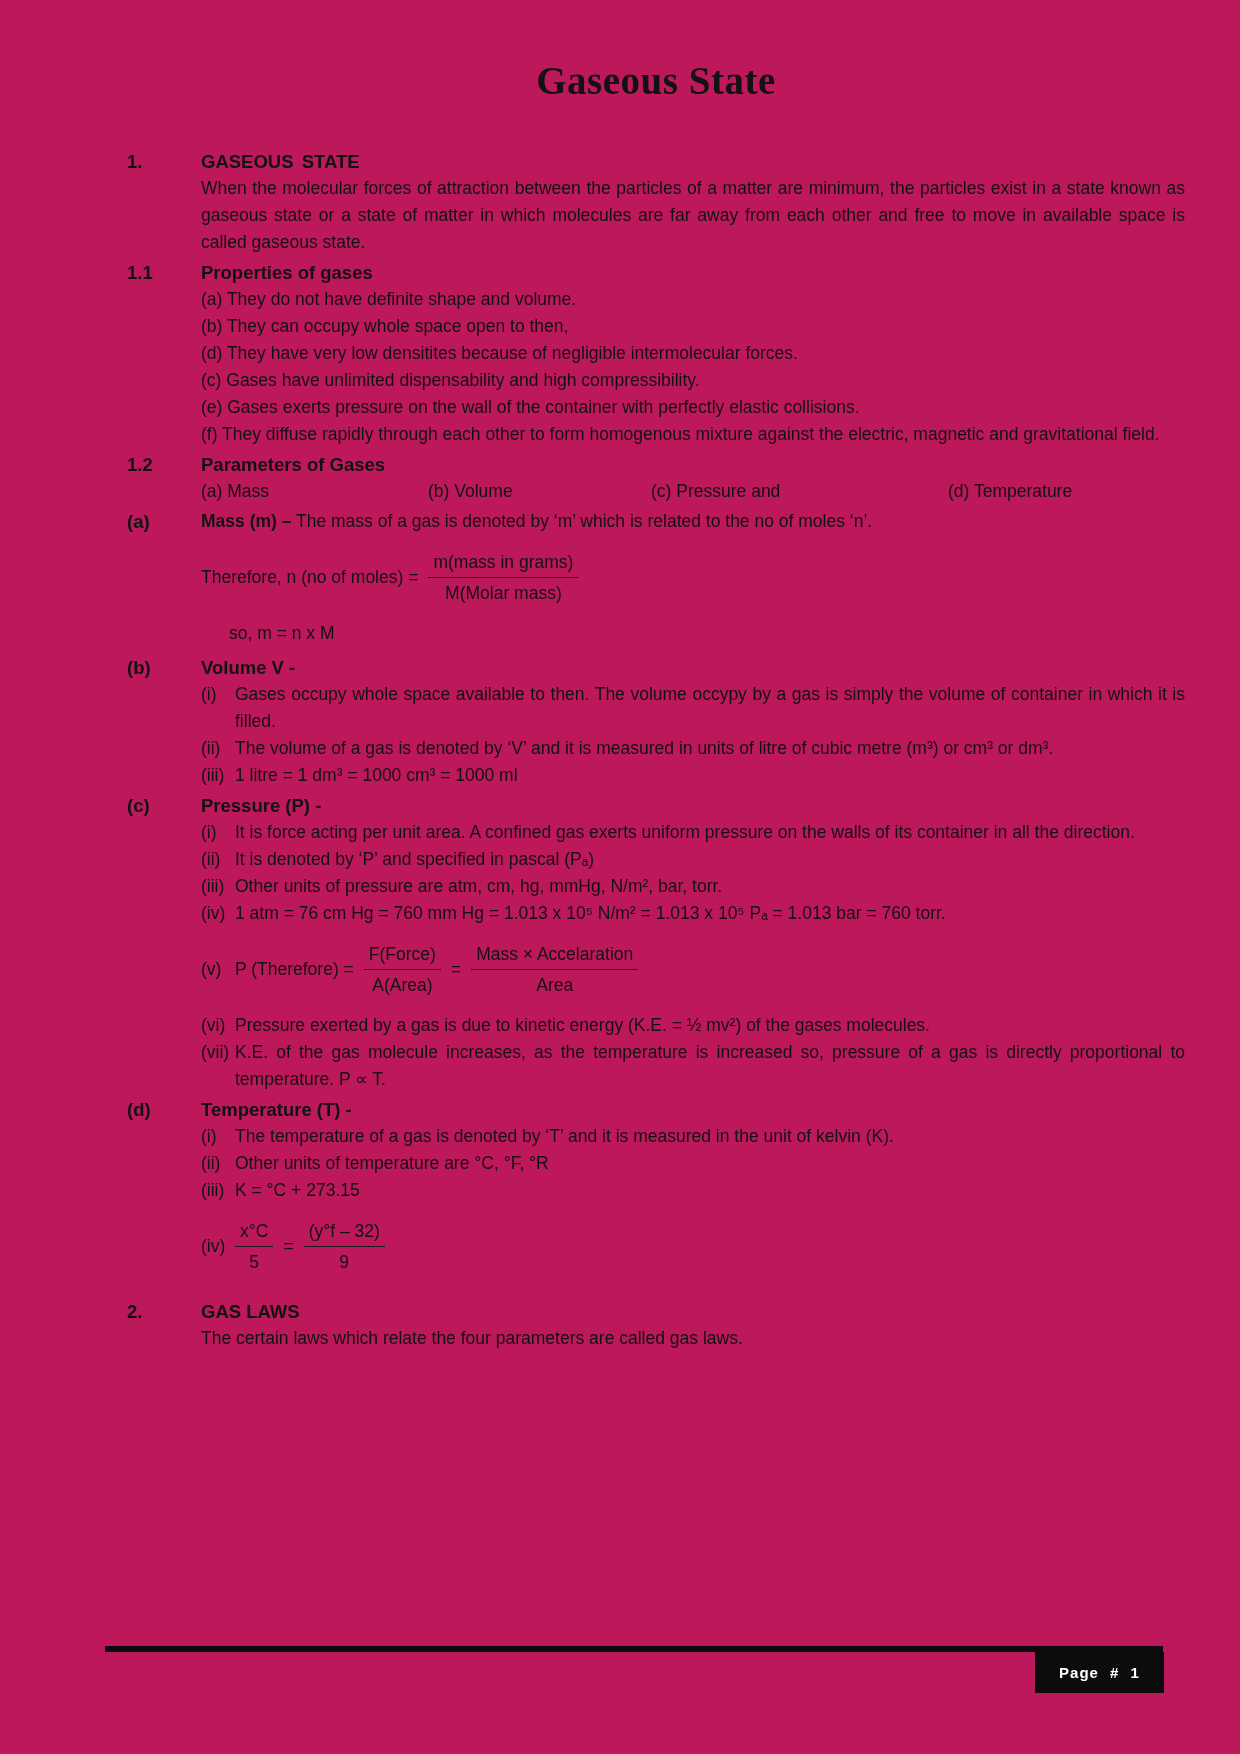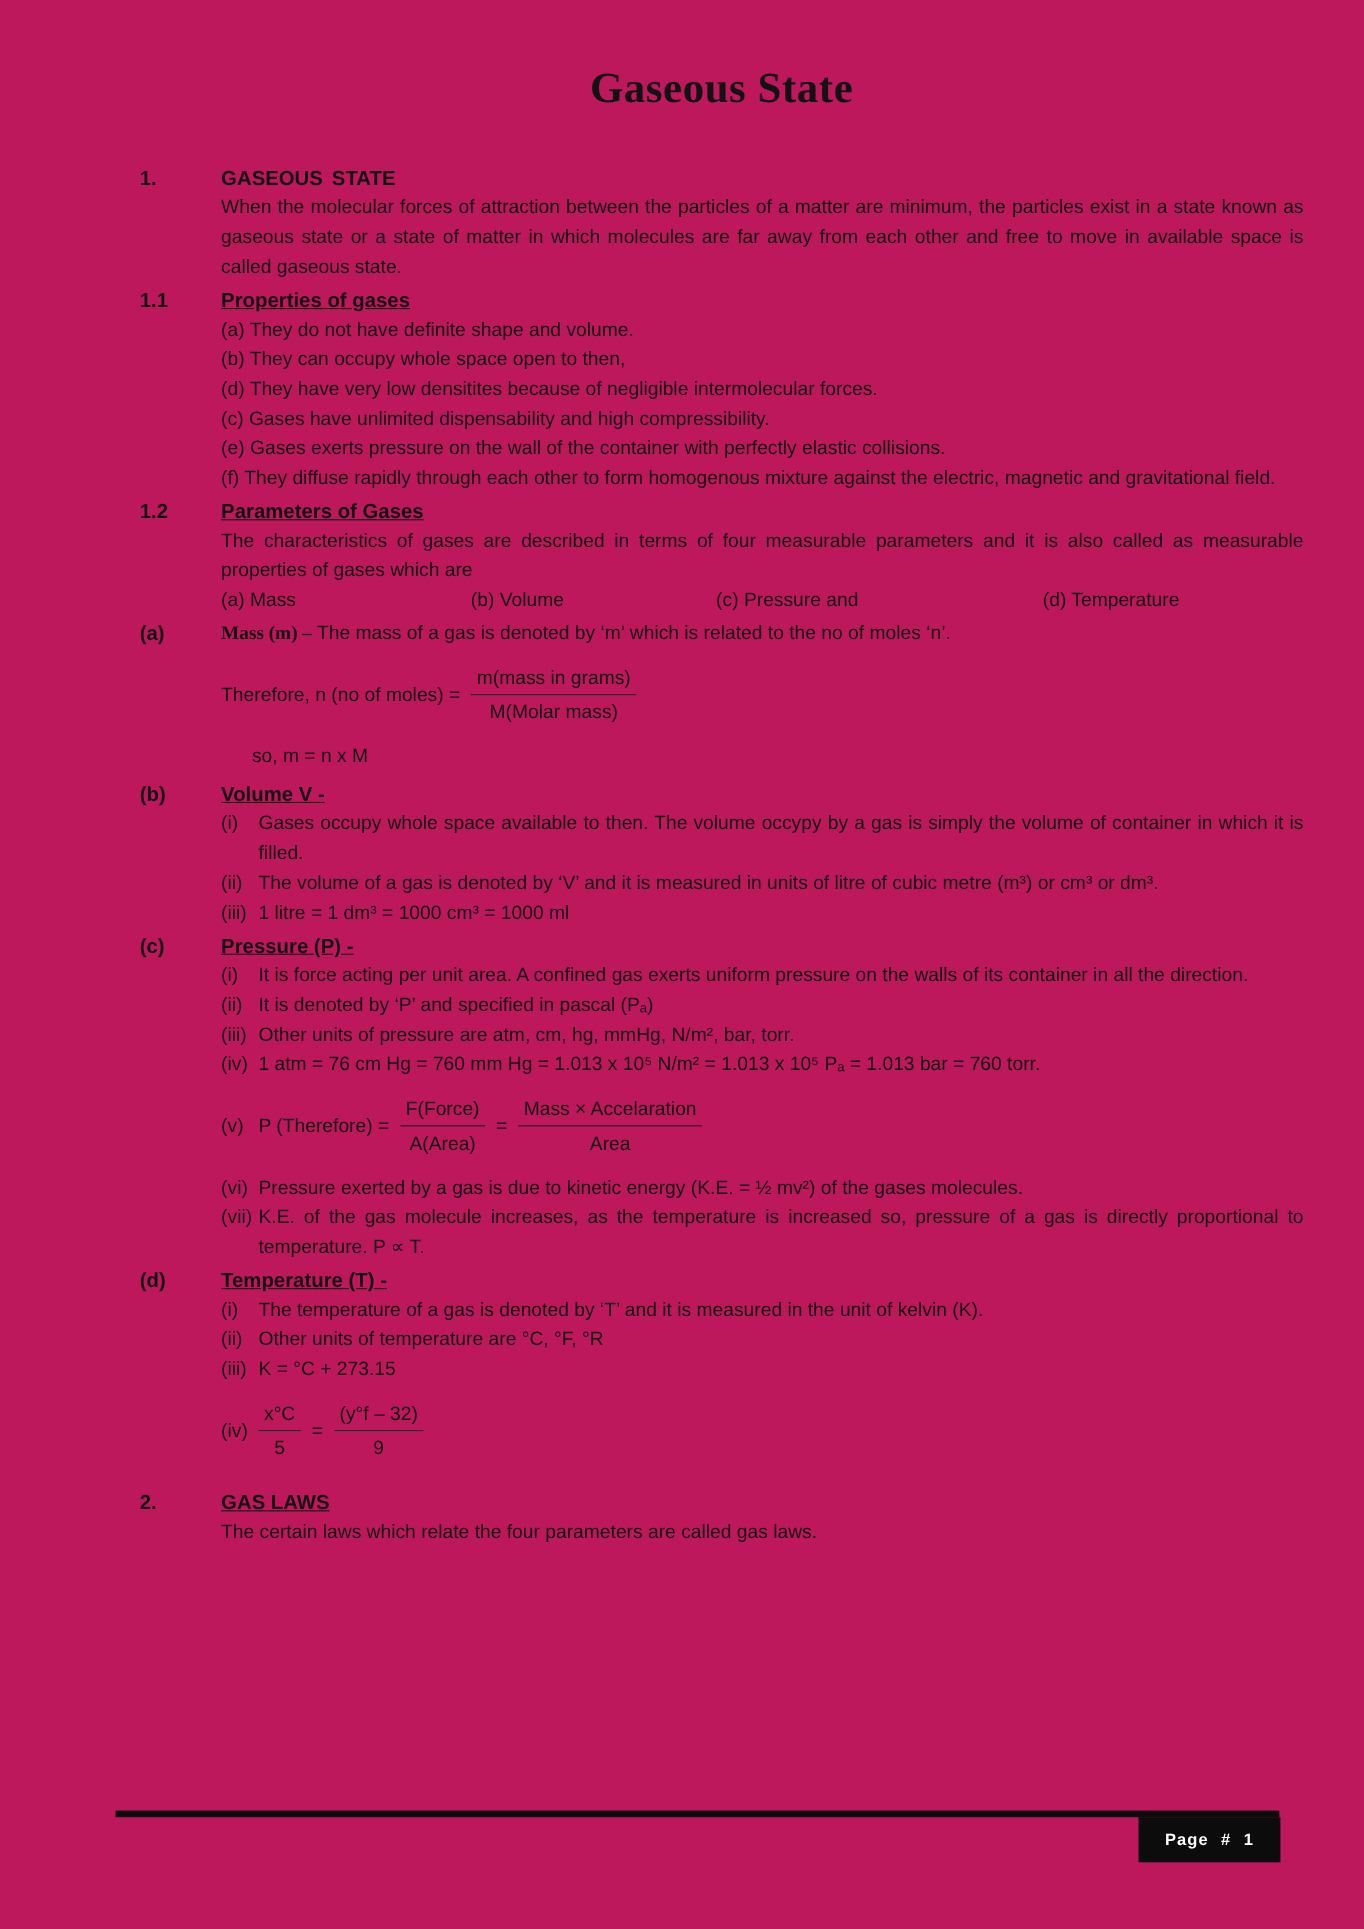--- a/index.html
+++ b/index.html
@@ -24,27 +24,27 @@
     margin:0 0 44px 0;
     letter-spacing:0.5px;
   }
   .row { display:flex; align-items:flex-start; }
   .ncol {
     width:74px; flex:0 0 74px;
     font-weight:bold; font-size:18.5px;
   }
   .bcol { flex:1; min-width:0; }
   .h { font-weight:bold; font-size:18.5px; word-spacing:3px; }
-  .h.tight { word-spacing:normal;text-decoration:underline; }
+  .h.tight { word-spacing:normal; }
   .p { text-align:justify; }
   .sec { margin-bottom:3px; }
   .li { display:flex; align-items:flex-start; }
   .ilab { flex:0 0 34px; min-width:34px; }
   .itxt { flex:1; min-width:0; text-align:justify; }
-  .boldlead { font-weight:bold;font-family:Liberation Serif, serif; }
+  .boldlead { font-weight:bold; }
   .cols { display:flex; }
   .cols .c1 { width:227px; flex:0 0 227px; }
   .cols .c2 { width:223px; flex:0 0 223px; }
   .cols .c3 { width:297px; flex:0 0 297px; }
   .fr { display:flex; align-items:center; margin:15px 0; }
   .fr .flead { margin-right:10px; }
   .fr .feq { margin:0 10px; }
   .frac { display:inline-block; text-align:center; vertical-align:middle; line-height:24px; }
   .frac .fn { display:block; border-bottom:1.6px solid #1a1a1a; padding:0 5px 3px 5px; }
   .frac .fd { display:block; padding-top:3px; }
@@ -88,21 +88,20 @@
         <div class="p">(c) Gases have unlimited dispensability and high compressibility.</div>
         <div class="p">(e) Gases exerts pressure on the wall of the container with perfectly elastic collisions.</div>
         <div class="p">(f) They diffuse rapidly through each other to form homogenous mixture against the electric, magnetic and gravitational field.</div>
       </div>
     </div>
 
     <div class="row sec">
       <div class="ncol">1.2</div>
       <div class="bcol">
         <div class="h tight">Parameters of Gases</div>
-        <div class="p">The characteristics of gases are described in terms of four measurable parameters and it is also called as measurable properties of gases which are</div>
         <div class="cols">
           <span class="c1">(a) Mass</span>
           <span class="c2">(b) Volume</span>
           <span class="c3">(c) Pressure and</span>
           <span class="c4">(d) Temperature</span>
         </div>
       </div>
     </div>
 
     <div class="row sec">

